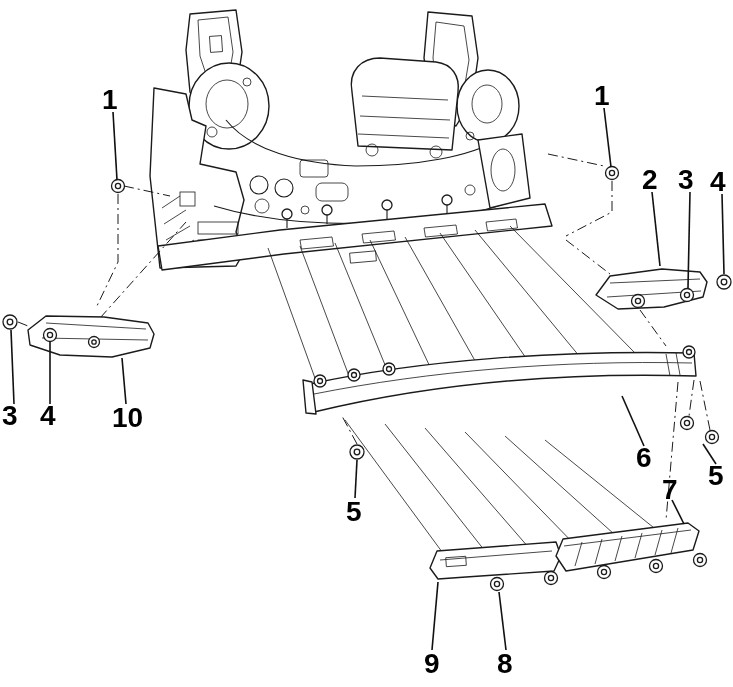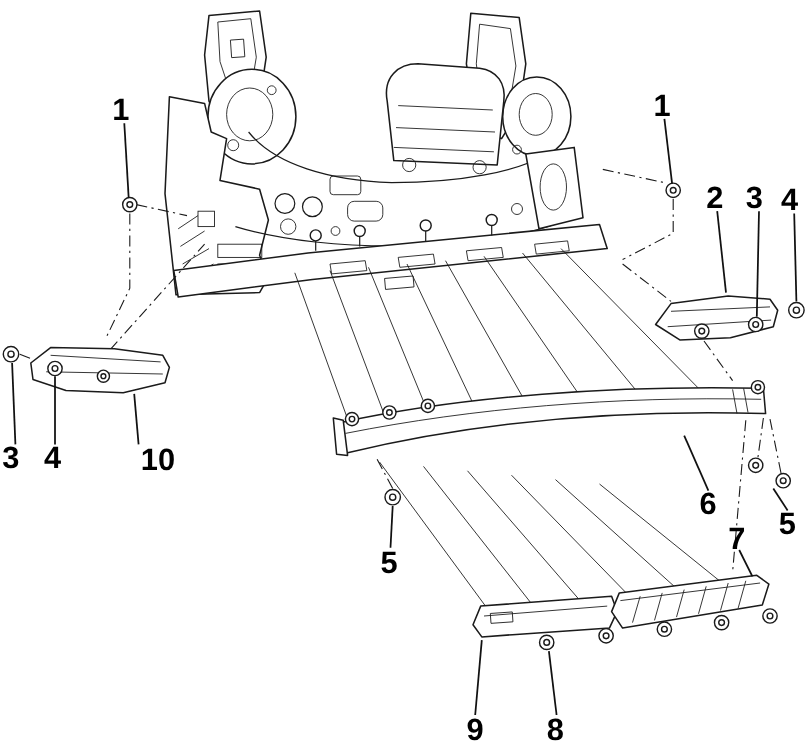--- a/index.html
+++ b/index.html
@@ -229,21 +229,21 @@
     </g>
   </svg>
 
   <span class="callout" style="left:102px; top:86px">1</span>
   <span class="callout" style="left:594px; top:82px">1</span>
   <span class="callout" style="left:642px; top:166px">2</span>
   <span class="callout" style="left:678px; top:166px">3</span>
   <span class="callout" style="left:710px; top:168px">4</span>
   <span class="callout" style="left:2px;   top:402px">3</span>
   <span class="callout" style="left:40px;  top:402px">4</span>
-  <span class="callout" style="left:128px; top:404px">10</span>
+  <span class="callout" style="left:112px; top:404px">10</span>
   <span class="callout" style="left:636px; top:444px">6</span>
   <span class="callout" style="left:708px; top:462px">5</span>
   <span class="callout" style="left:346px; top:498px">5</span>
   <span class="callout" style="left:662px; top:476px">7</span>
   <span class="callout" style="left:424px; top:650px">9</span>
   <span class="callout" style="left:497px; top:650px">8</span>
 
 </div>
 
 </body></html>

